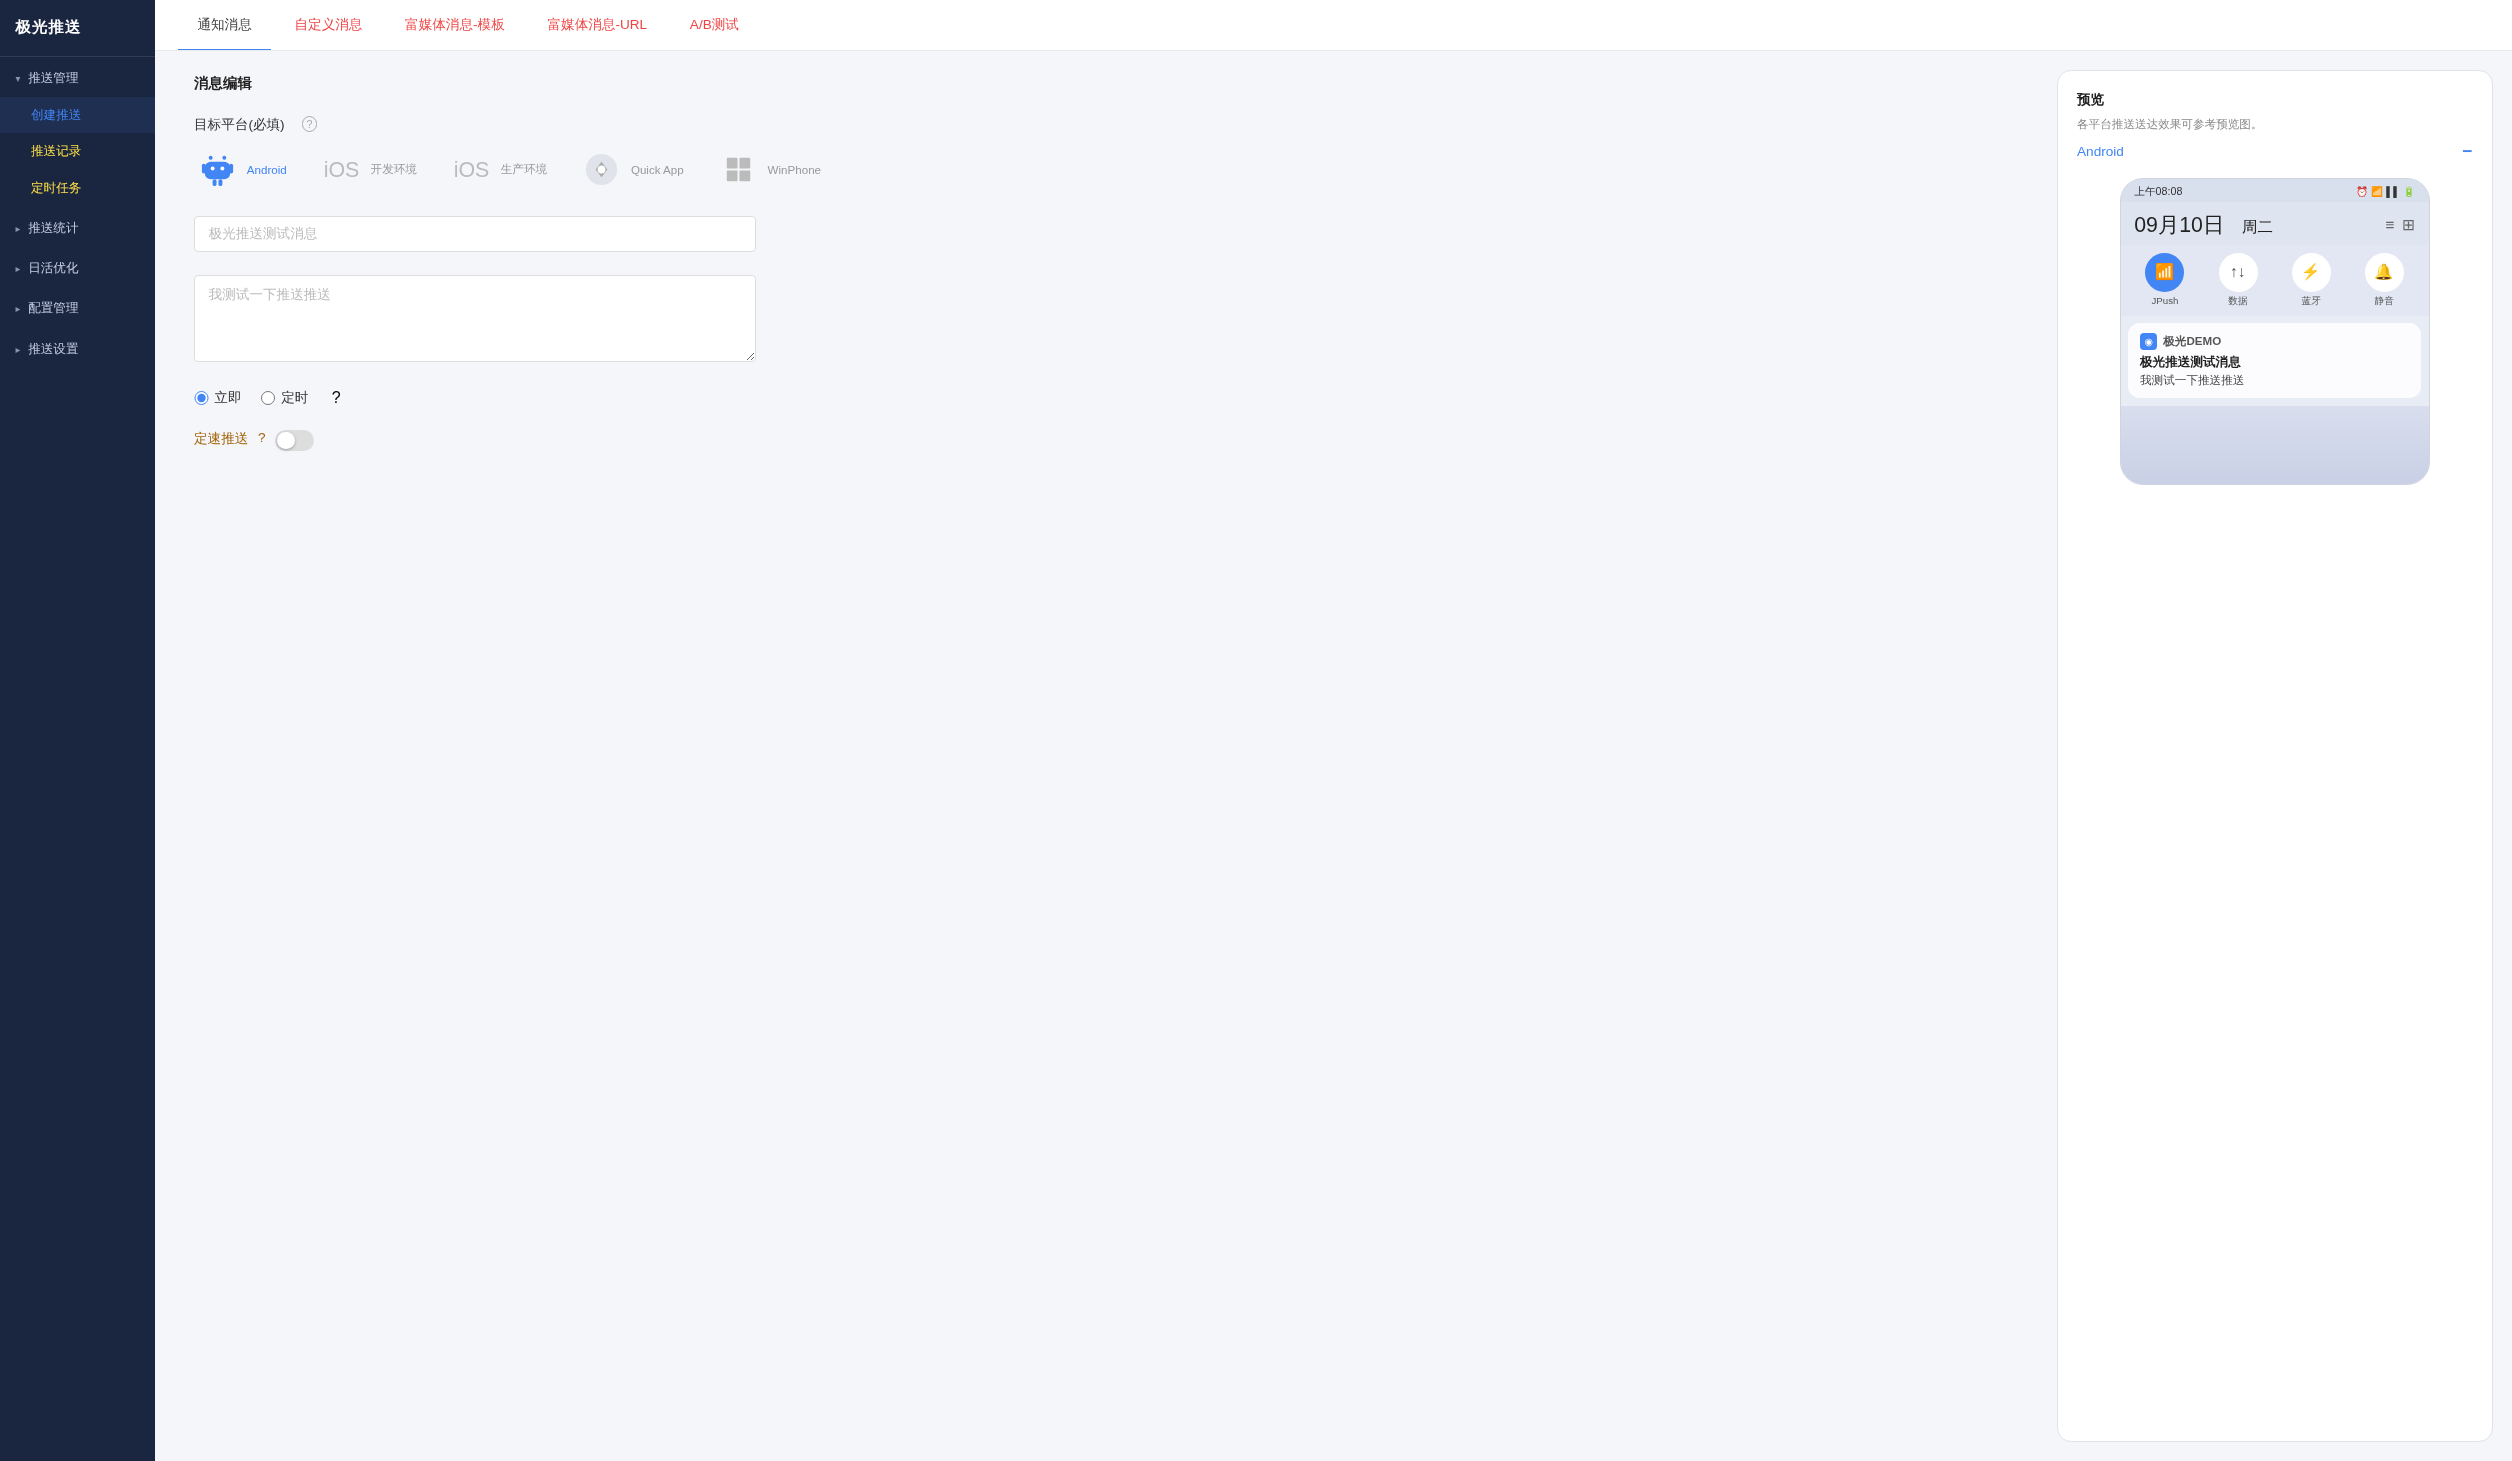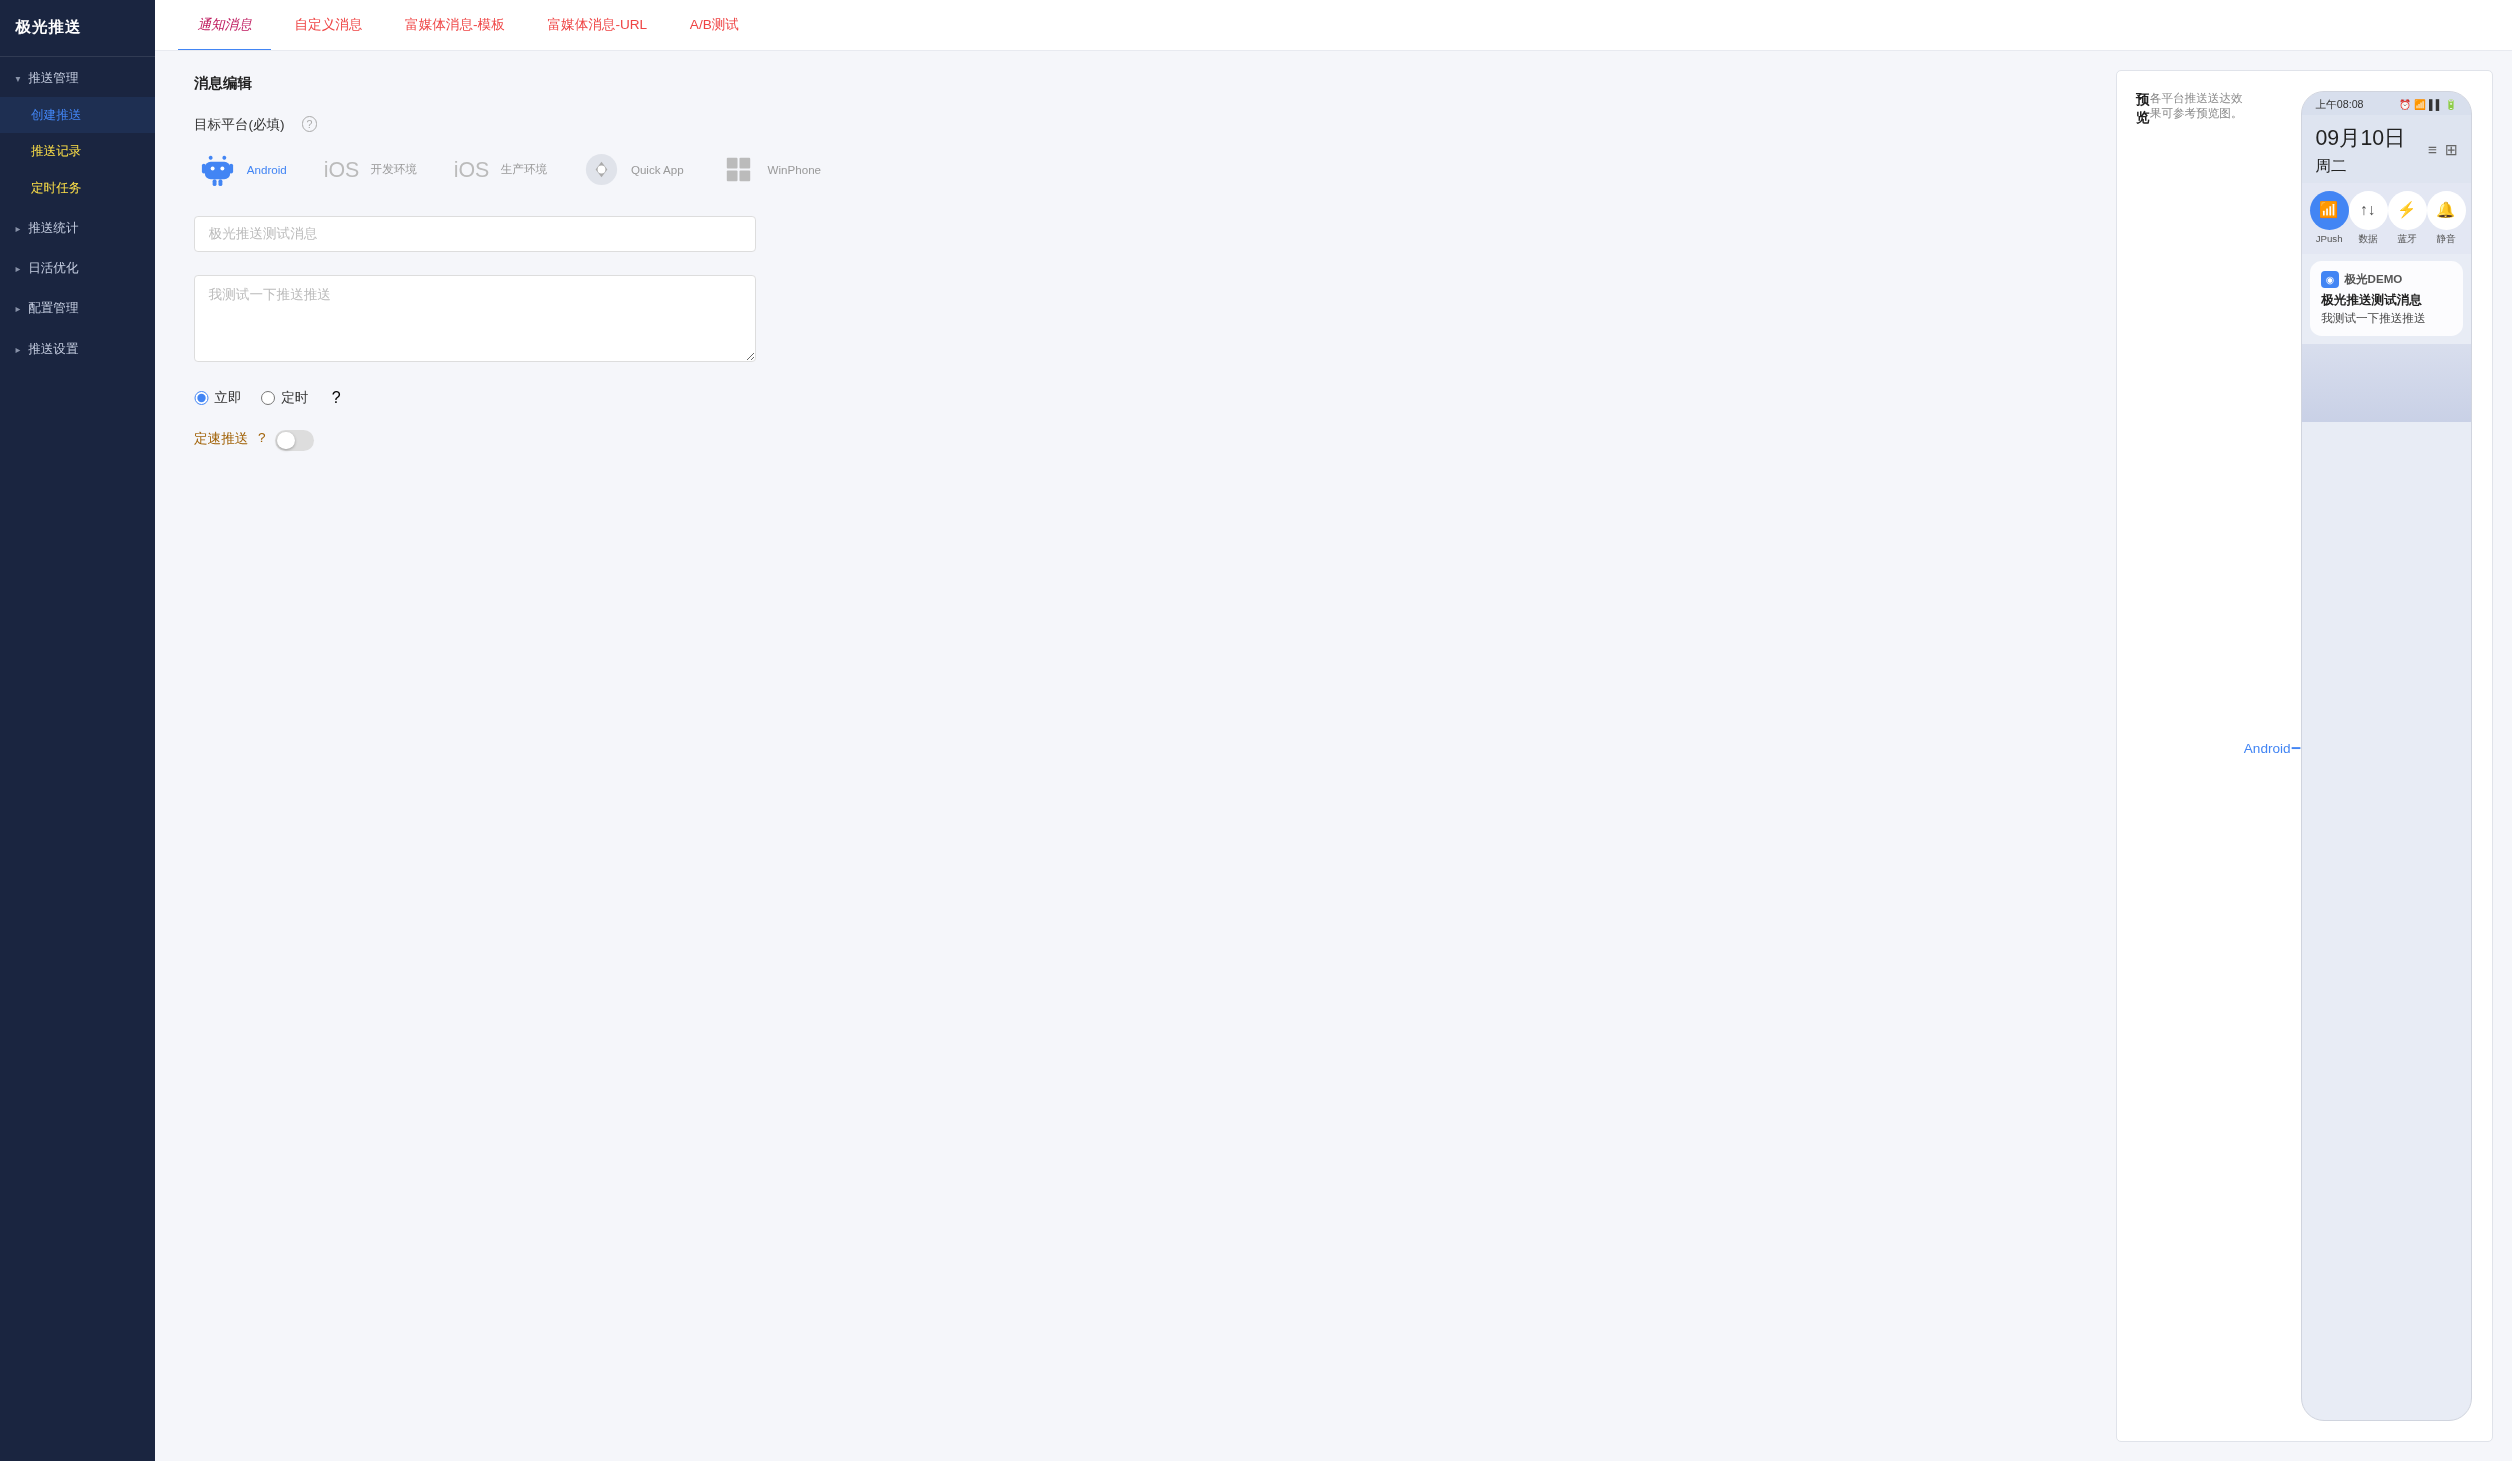--- a/index.html
+++ b/index.html
@@ -73,23 +73,22 @@
     .tab-item {
       padding: 15.5px 19.4px;
       font-size: 13.6px;
       color: #ef4444;
       cursor: pointer;
       border-bottom: 1.9px solid transparent;
       margin-right: 3.9px;
       white-space: nowrap;
     }
     .tab-item.active {
-      color: #be185d;
+      color: #404040;
       border-bottom: 1.9px solid #4285f4;
-      font-style: italic;
     }
 
     
     .content {
       flex: 1;
       display: flex;
       overflow: auto;
       background: #f5f6fa;
     }
 
@@ -239,29 +238,29 @@
       border-radius: 50%;
       background: #fff;
       top: 1.9px;
       left: 1.9px;
       transition: left 0.2s;
       box-shadow: 0 1px 2.9px rgba(0,0,0,0.3);
     }
 
     
     .preview-panel {
-      width: 377px;
+      width: 436px;
       flex-shrink: 0;
       background: #fff;
       border: 1px solid #e0e3ea;
       margin: 19.4px 19.4px 19.4px 0;
-      border-radius: 5px;
+      border-radius: 14px;
       padding: 19.4px;
       display: flex;
-      flex-direction: row;
+      flex-direction: column;
     }
     .preview-title {
       font-size: 13.6px;
       font-weight: 600;
       color: #222;
       margin-bottom: 7.8px;
     }
     .preview-desc {
       font-size: 11.6px;
       color: #888;

